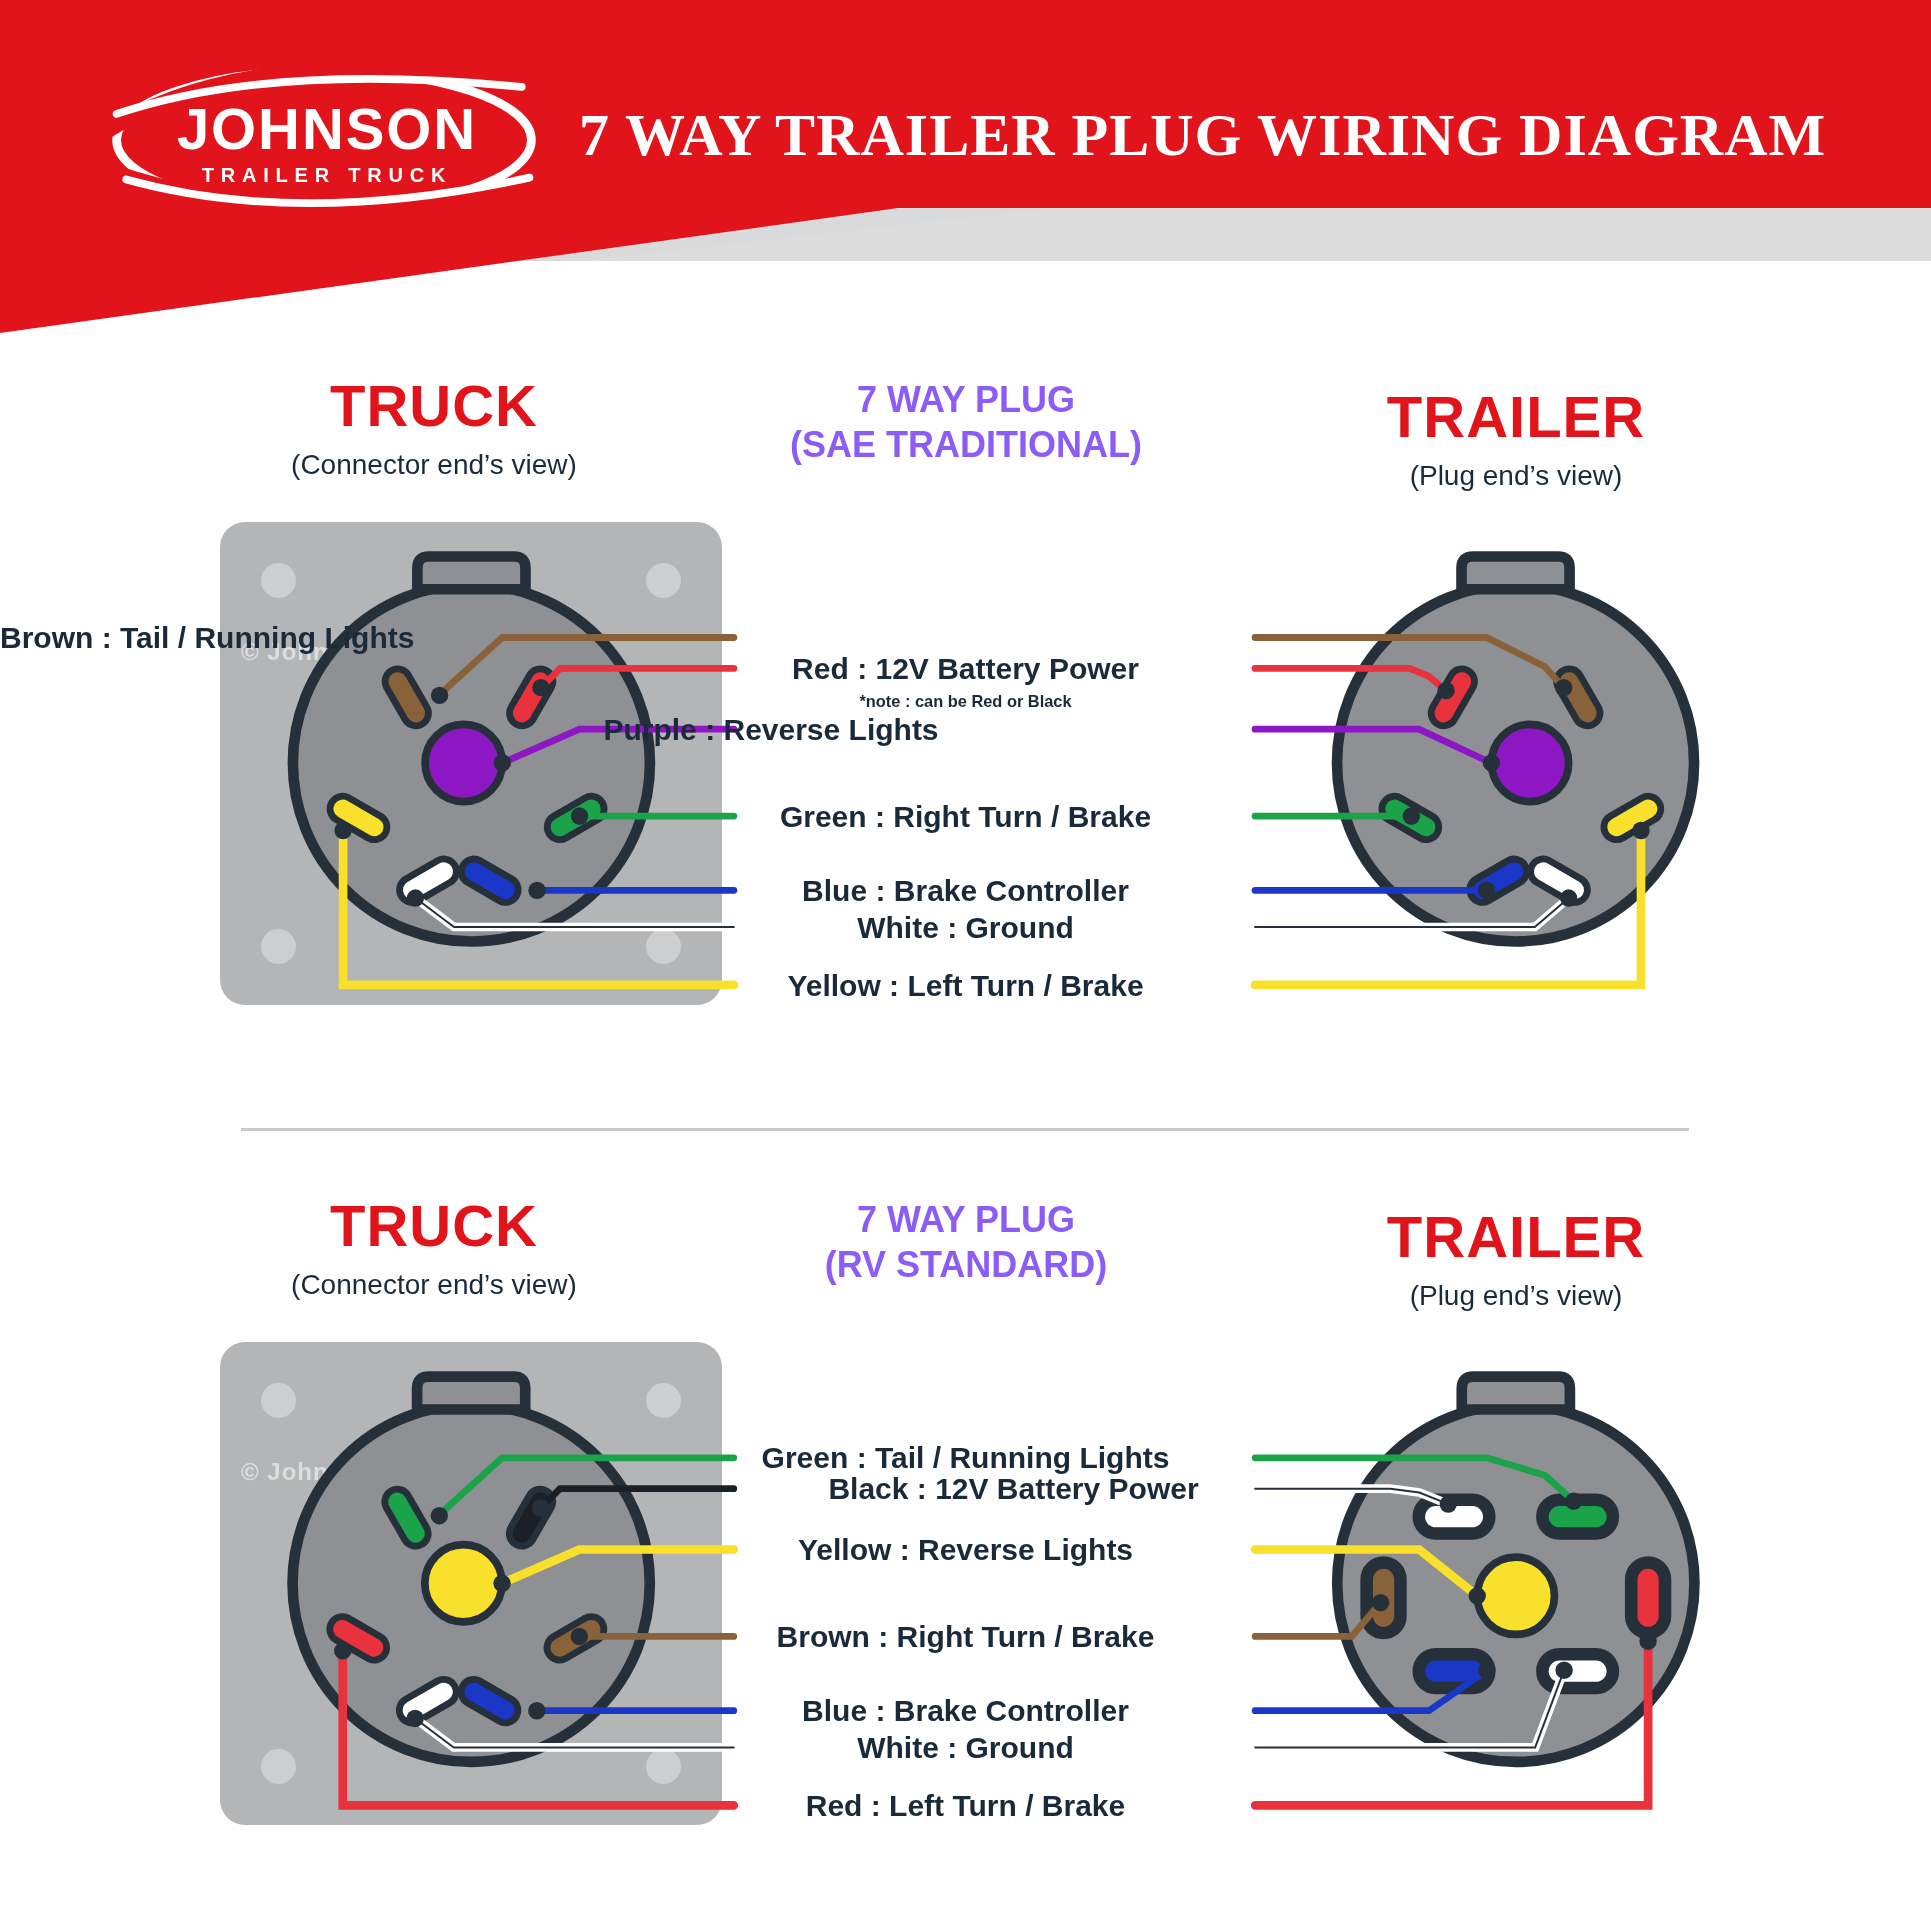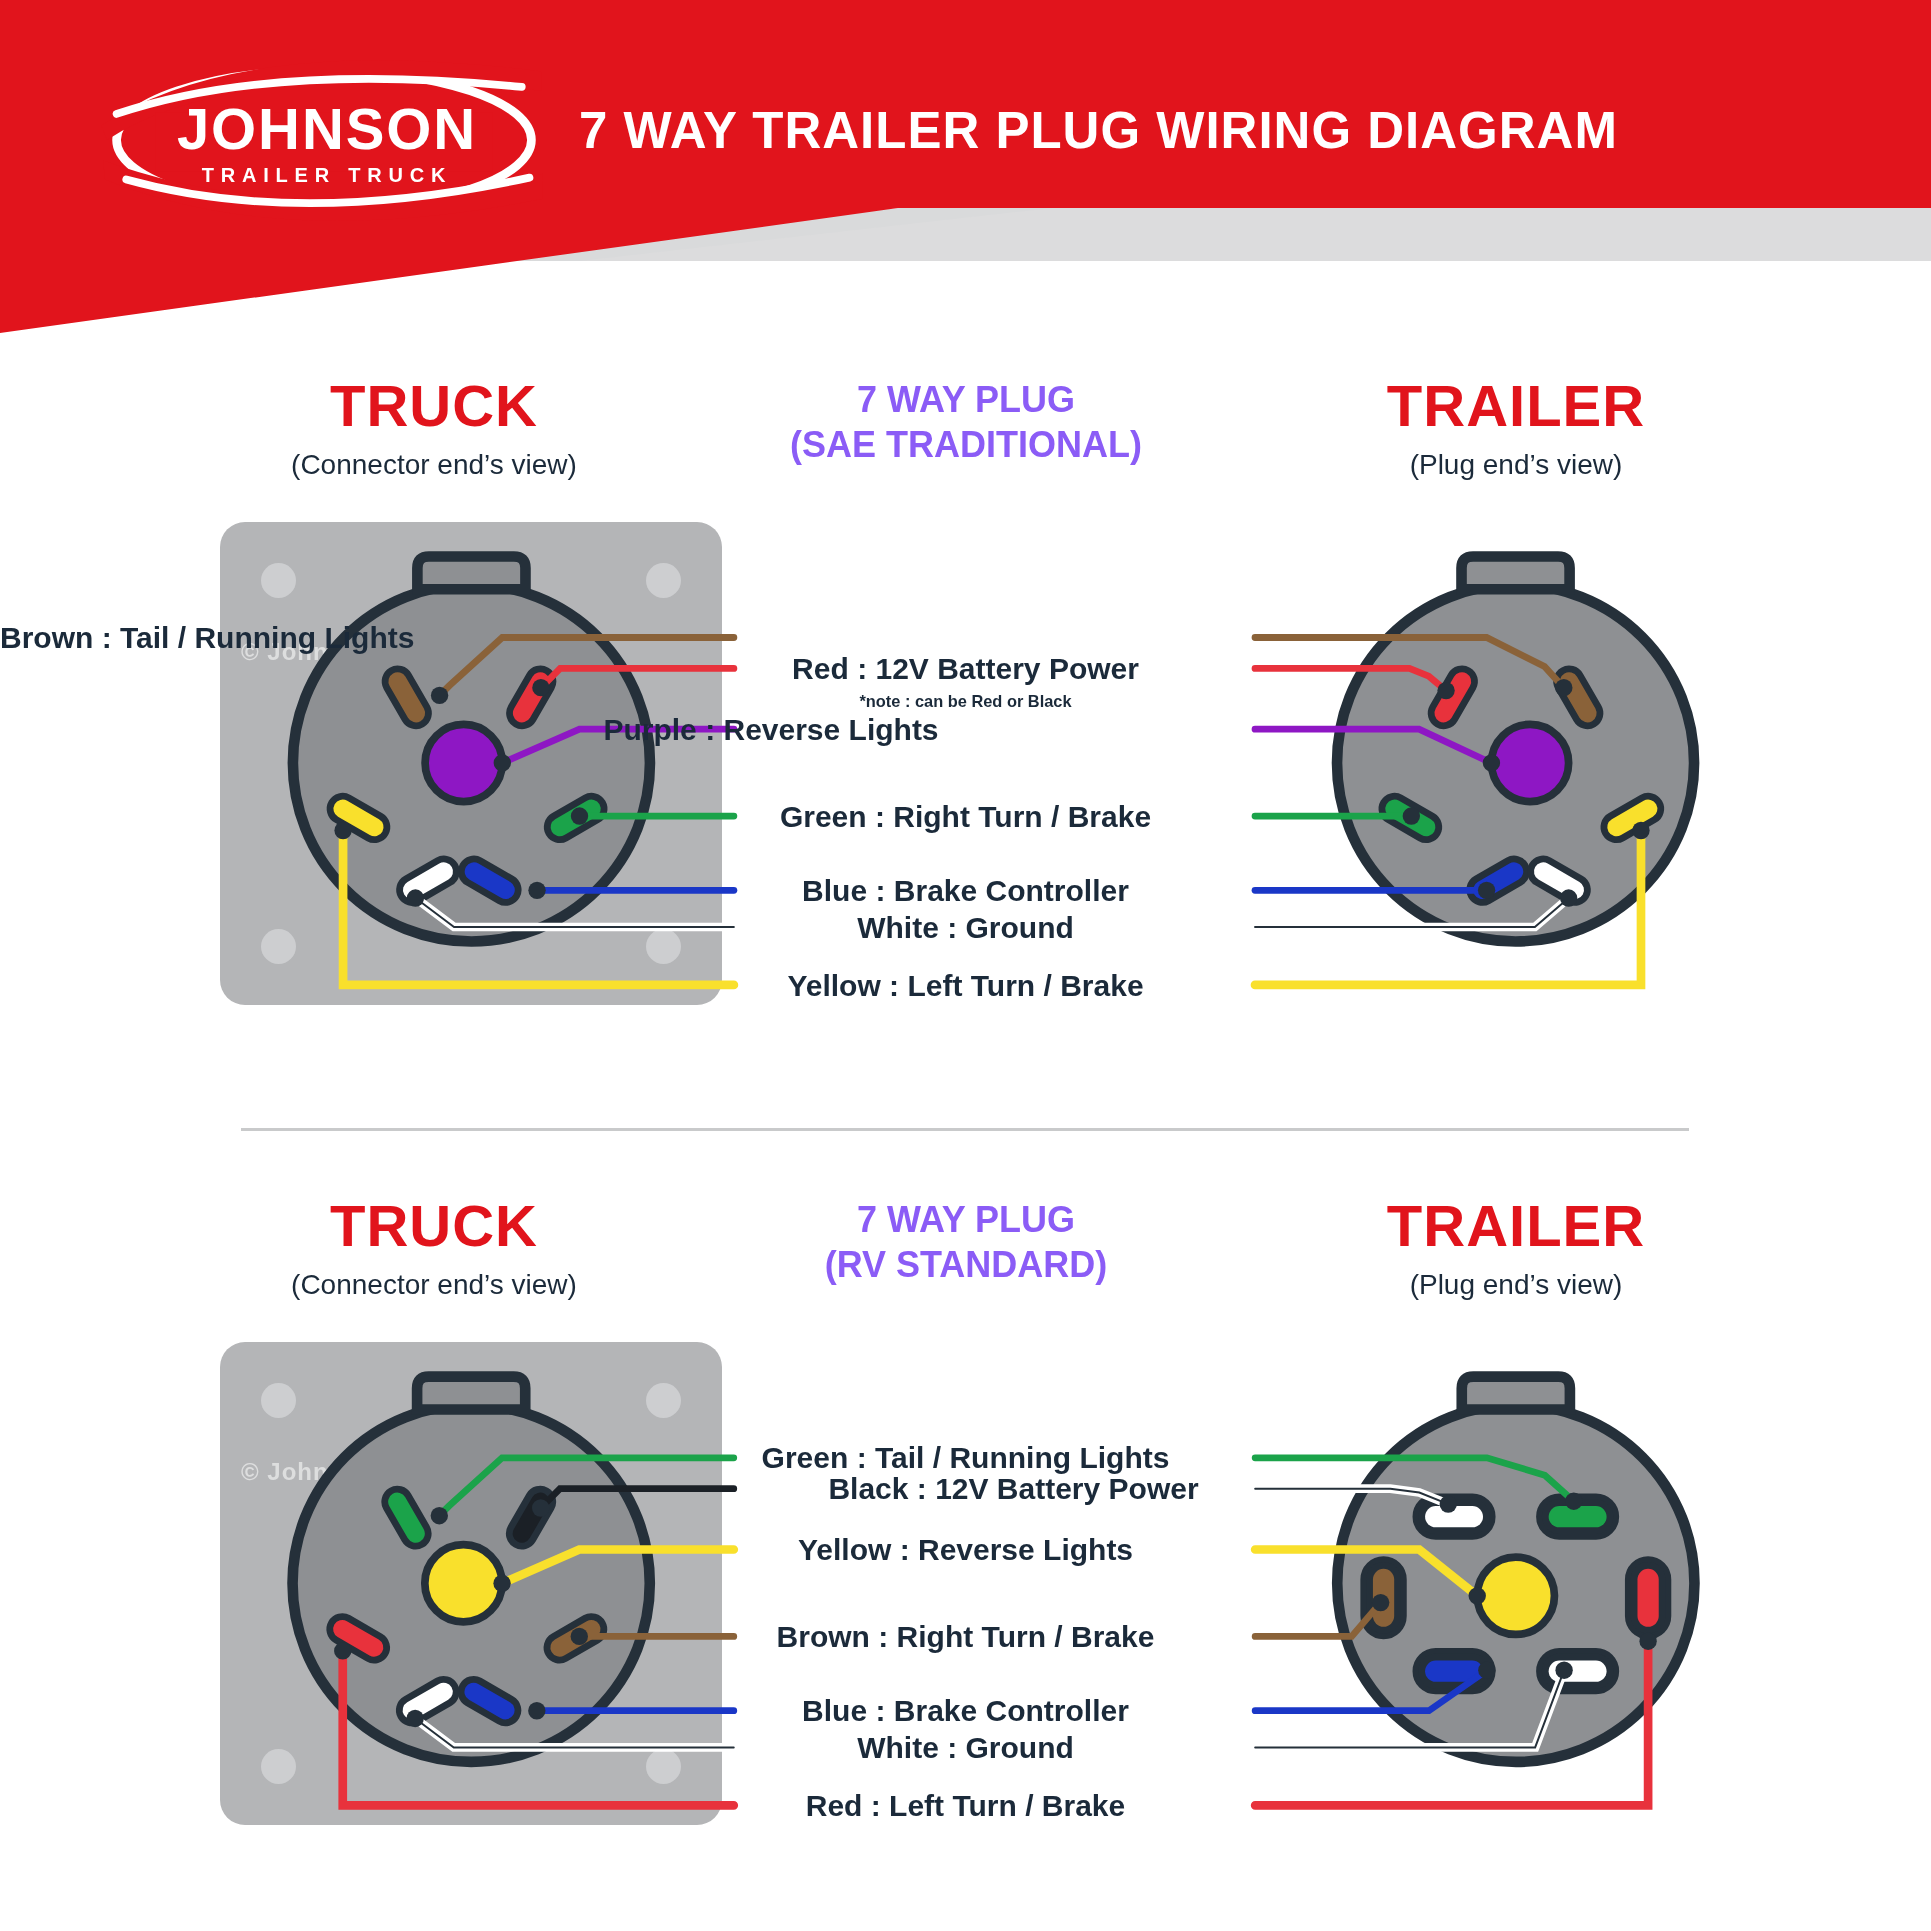--- a/index.html
+++ b/index.html
@@ -42,35 +42,35 @@
     color:#ffffff;font-size:58px;font-weight:bold;letter-spacing:1.9px;
     font-family:"Liberation Sans", sans-serif;
   }
   .logo-sub{
     position:absolute;left:27px;top:106px;width:406px;
     text-align:center;
     color:#ffffff;font-size:20px;font-weight:bold;letter-spacing:6.8px;
   }
   .header-title{
     position:absolute;left:579px;top:101px;width:1294px;
-    color:#ffffff;font-size:51px;font-weight:bold;letter-spacing:1px;
-    font-family:Liberation Sans, sans-serif;
+    color:#ffffff;font-size:60px;font-weight:bold;letter-spacing:1px;
+    font-family:Liberation Serif, serif;
     white-space:nowrap;
   }
 
   
   .section{position:absolute;left:0;width:1931px;}
   .sec1{top:348px;height:772px;}
   .sec2{top:1168px;height:763px;}
 
   .col-title{
     position:absolute;text-align:center;
   }
   .t-truck{left:241px;width:386px;top:29px;}
-  .t-trailer{left:1323px;width:386px;top:29px;}
+  .t-trailer{left:1323px;width:386px;top:40px;}
   .t-center{left:763px;width:406px;top:29px;}
 
   .big-red{
     color:#e1141c;font-size:58px;font-weight:bold;letter-spacing:1px;line-height:1.0;
     font-family:"Liberation Sans", sans-serif;
   }
   .sub-dark{
     color:#1b2a3a;font-size:28px;margin-top:13.5px;font-family:"Liberation Sans", sans-serif;
   }
   .center-line{

